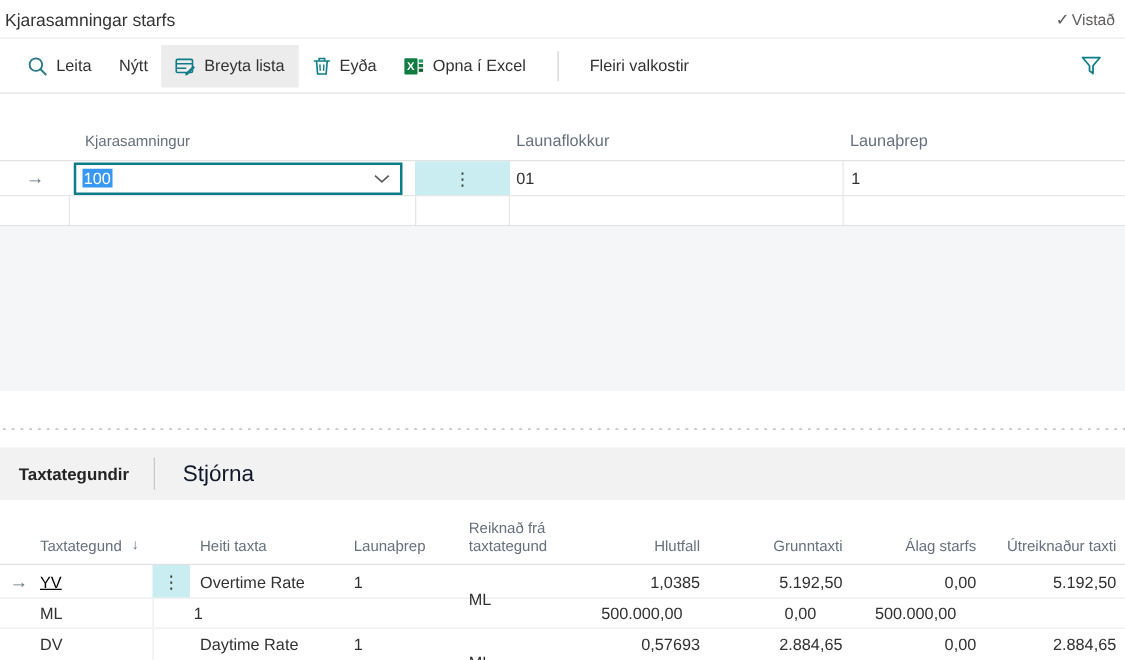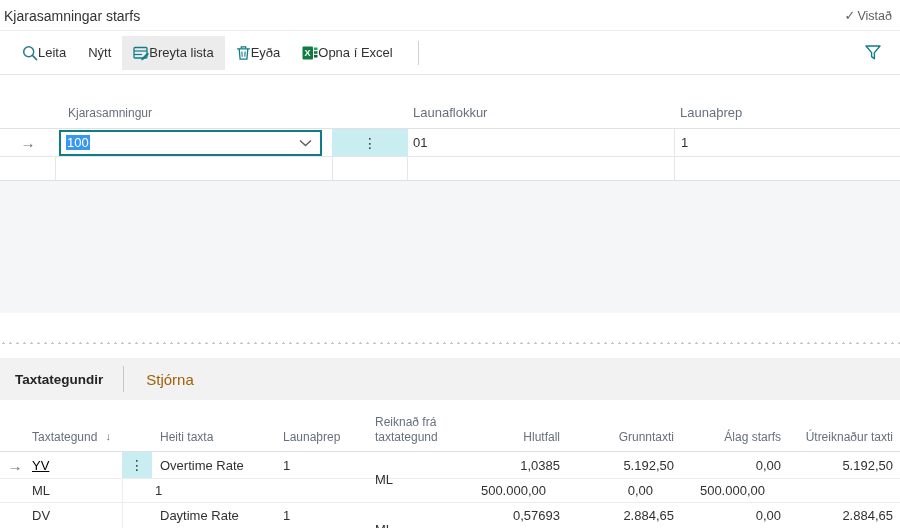--- a/index.html
+++ b/index.html
@@ -4,37 +4,38 @@
 <style>
   * { box-sizing: border-box; margin: 0; padding: 0; }
   html,body { background:#fff; }
   .app {
     position: relative;
     width: 900px; height: 528px;
     overflow: hidden;
     background: #fff;
     font-family: "Liberation Sans", "DejaVu Sans", sans-serif;
     color: #323130;
+    border-radius: 21px;
   }
   
   .page-header{
     height:31px; display:flex; align-items:flex-start;
     justify-content:space-between; padding:8px 8px 0 4px;
     border-bottom:1px solid #ededed;
   }
   .page-title{ font-size:14px; color:#333; }
   .saved{ display:flex; align-items:center; font-size:12.5px; color:#605e5c; }
   .saved .check{ font-size:13px; margin-right:2px; color:#605e5c; }
   
   .toolbar{
     height:44px; display:flex; align-items:center;
     padding-left:11px; border-bottom:1px solid #e3e3e3;
   }
   .tb-item{
-    display:flex; align-items:center; 
+    display:flex; align-items:center; gap:7px;
     height:34px; padding:0 11px; font-size:13px; color:#323130;
     background:transparent; border:none; cursor:pointer; white-space:nowrap;
   }
   .tb-item.selected{ background:#ececec; }
   .tb-sep{ width:1px; height:24px; background:#d0d0d0; margin:0 14px; }
   .tb-spacer{ flex:1; }
   .tb-filter{ display:flex; align-items:center; padding:0 18px 0 0; cursor:pointer; }
   svg{ display:block; }
   
   .g1-header{
@@ -76,21 +77,21 @@
     background-size:7px 3px; background-repeat:repeat-x; background-position:0 1px;
   }
   .white-gap-b{ height:14px; }
   
   .subpage-bar{
     height:42px; background:#f2f2f2; display:flex; align-items:center;
     padding-left:15px;
   }
   .subpage-title{ font-size:13.5px; font-weight:bold; color:#242424; cursor:pointer; }
   .subpage-sep{ width:1px; height:26px; background:#c8c8c8; margin:0 22px 0 20px; }
-  .subpage-menu{ font-size:15px; color:#a16207; cursor:pointer; }
+  .subpage-menu{ font-size:18px; color:#0f172a; cursor:pointer; }
   .white-gap-c{ height:5px; }
   
   .g2-header{
     height:47px; display:flex; align-items:flex-end;
     padding-bottom:6px; border-bottom:1px solid #e1e1e1;
     font-size:12px; color:#66707c; line-height:1.25;
   }
   .g2-row{ display:flex; align-items:center; height:27px;
     border-bottom:1px solid #ececec; font-size:13px; color:#323130; }
   .g2-row.r2{ height:24px; }
@@ -173,20 +174,23 @@
           <rect x="12" y="2.5" width="3.5" height="2.6" fill="#21a366"></rect>
           <rect x="12" y="6.2" width="3.5" height="2.6" fill="#107c41"></rect>
           <rect x="12" y="9.9" width="3.5" height="2.6" fill="#185c37"></rect>
         </svg>
       </span>
       <span>Opna í Excel</span>
     </button>
 
     <div class="tb-sep"></div>
 
+    <button class="tb-item">
+      <span>Fleiri valkostir</span>
+    </button>
 
     <div class="tb-spacer"></div>
 
     <div class="tb-filter">
       <span>
         <svg width="18" height="17" viewBox="0 0 18 17">
           <path d="M2 2 h14 l-5.6 6.6 v6.2 l-2.8 -2.2 v-4 Z" fill="none" stroke="#0e7d87" stroke-width="1.4" stroke-linejoin="round"></path>
         </svg>
       </span>
     </div>

